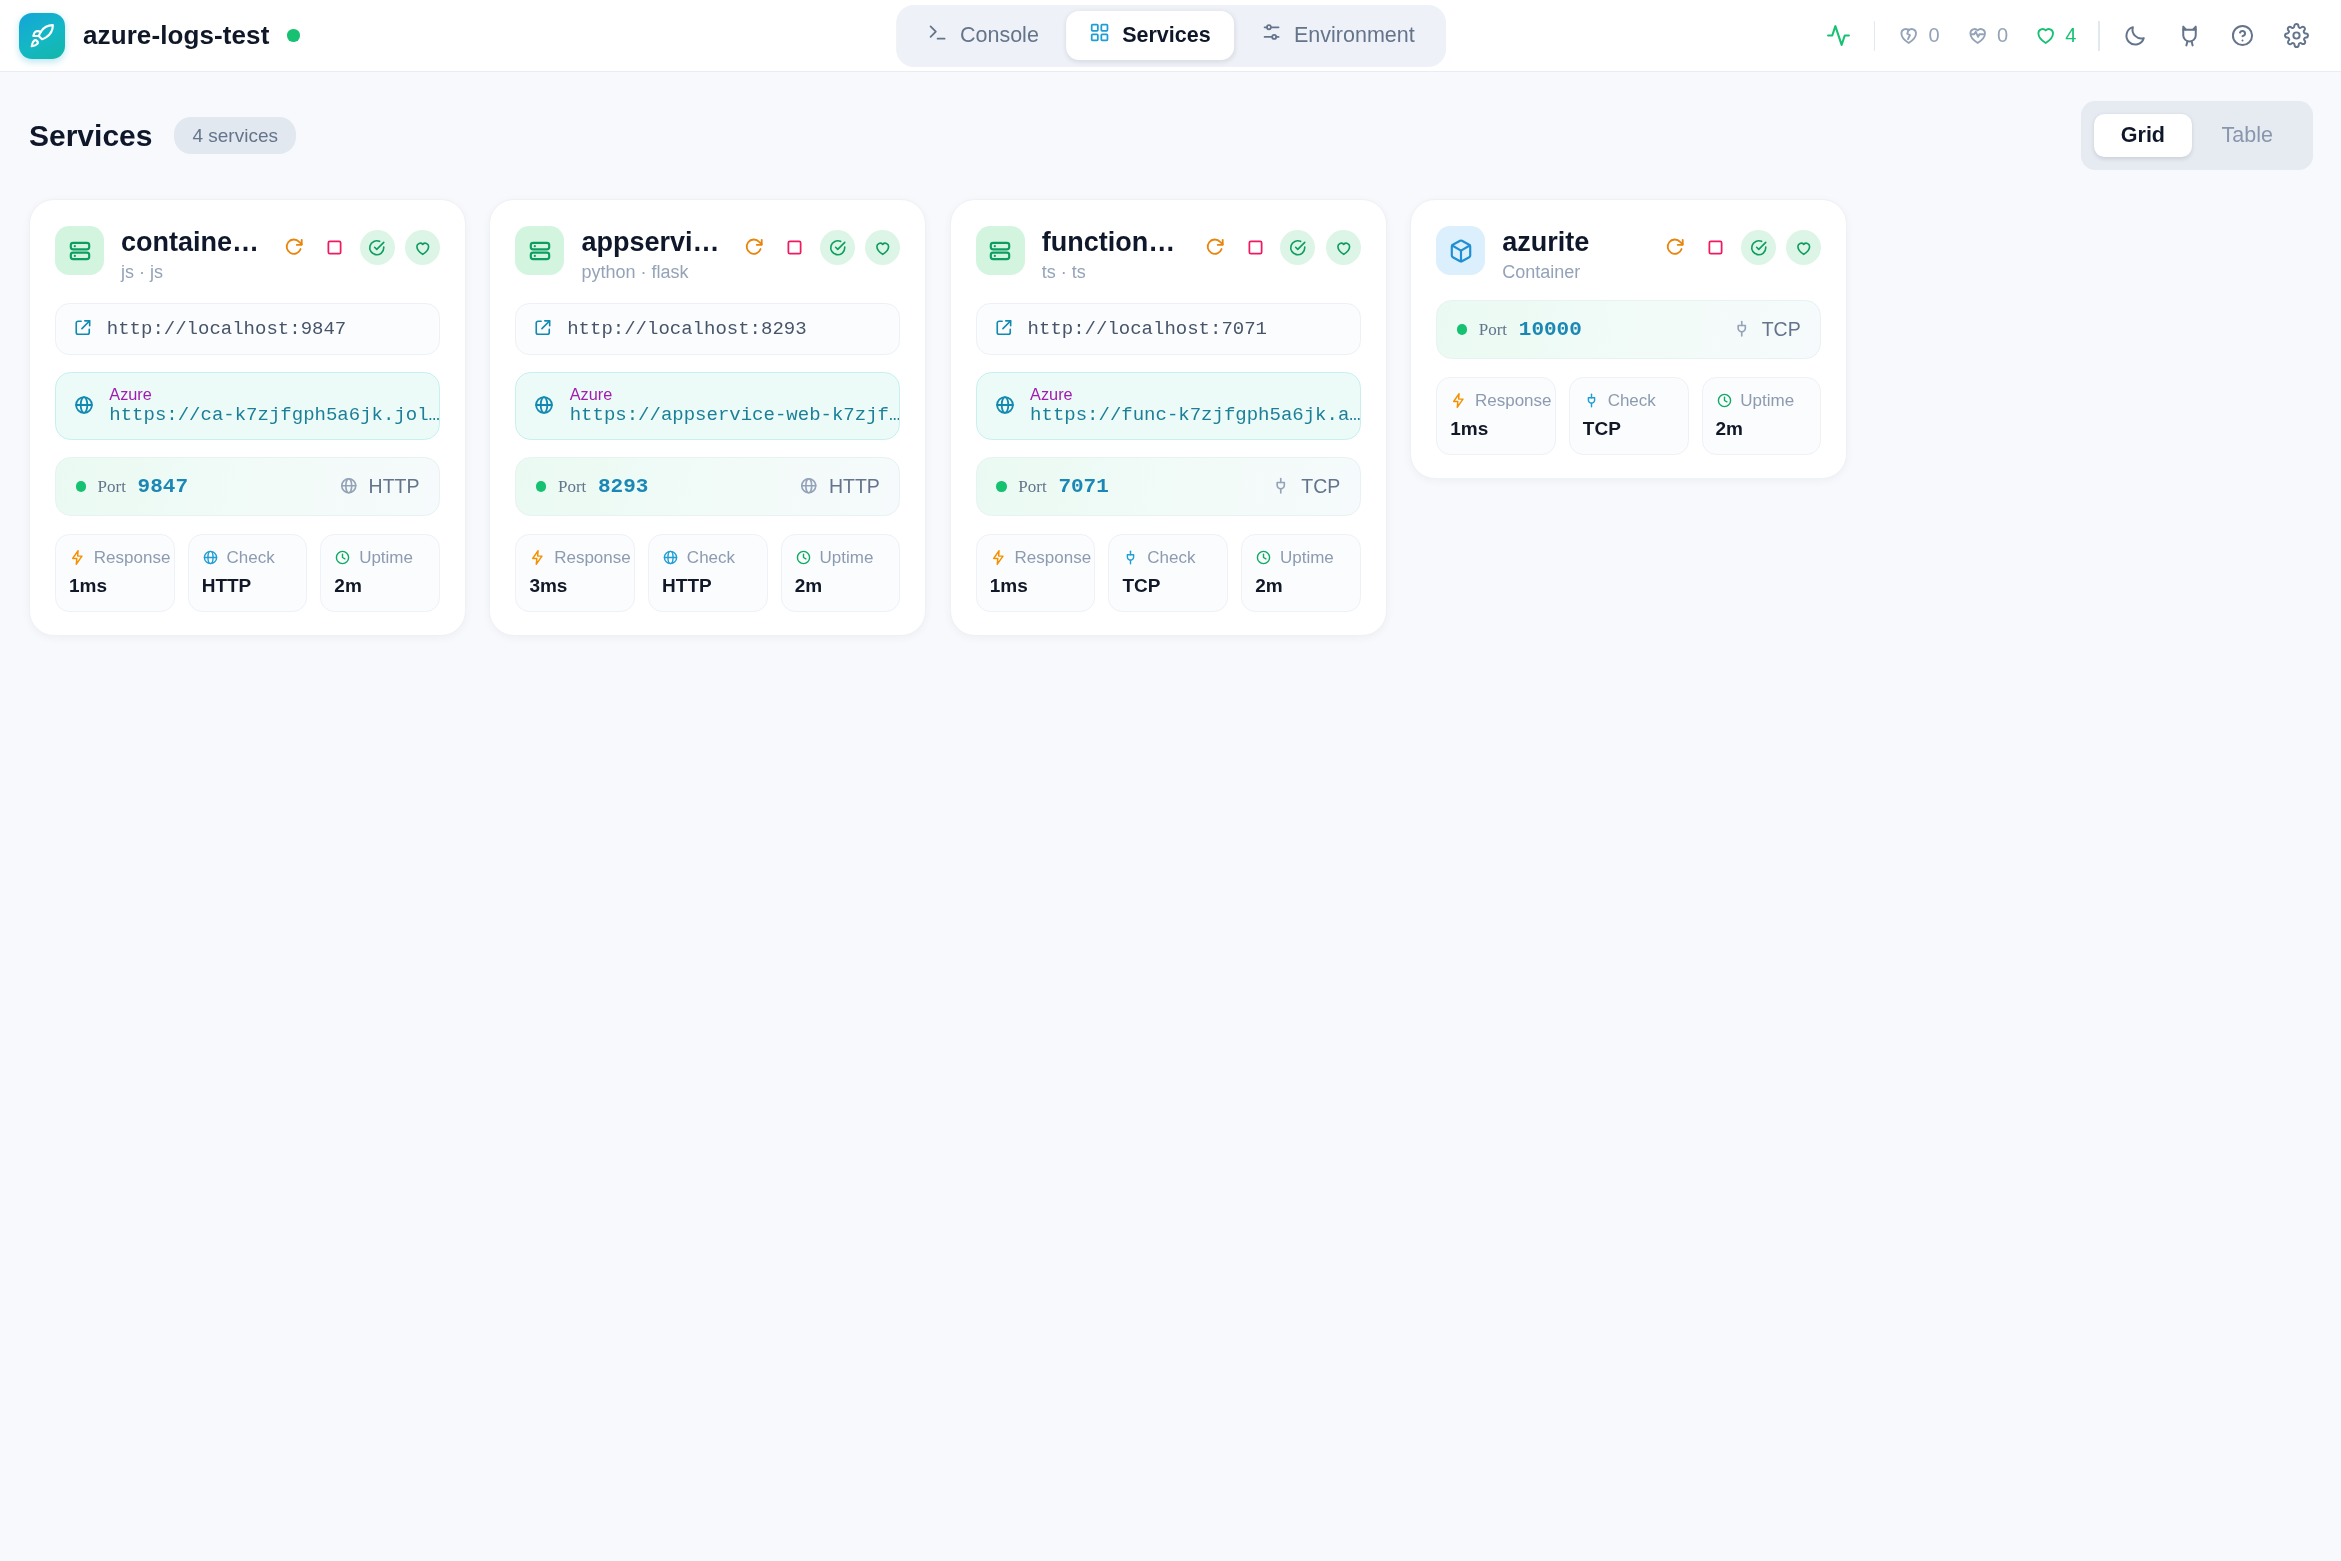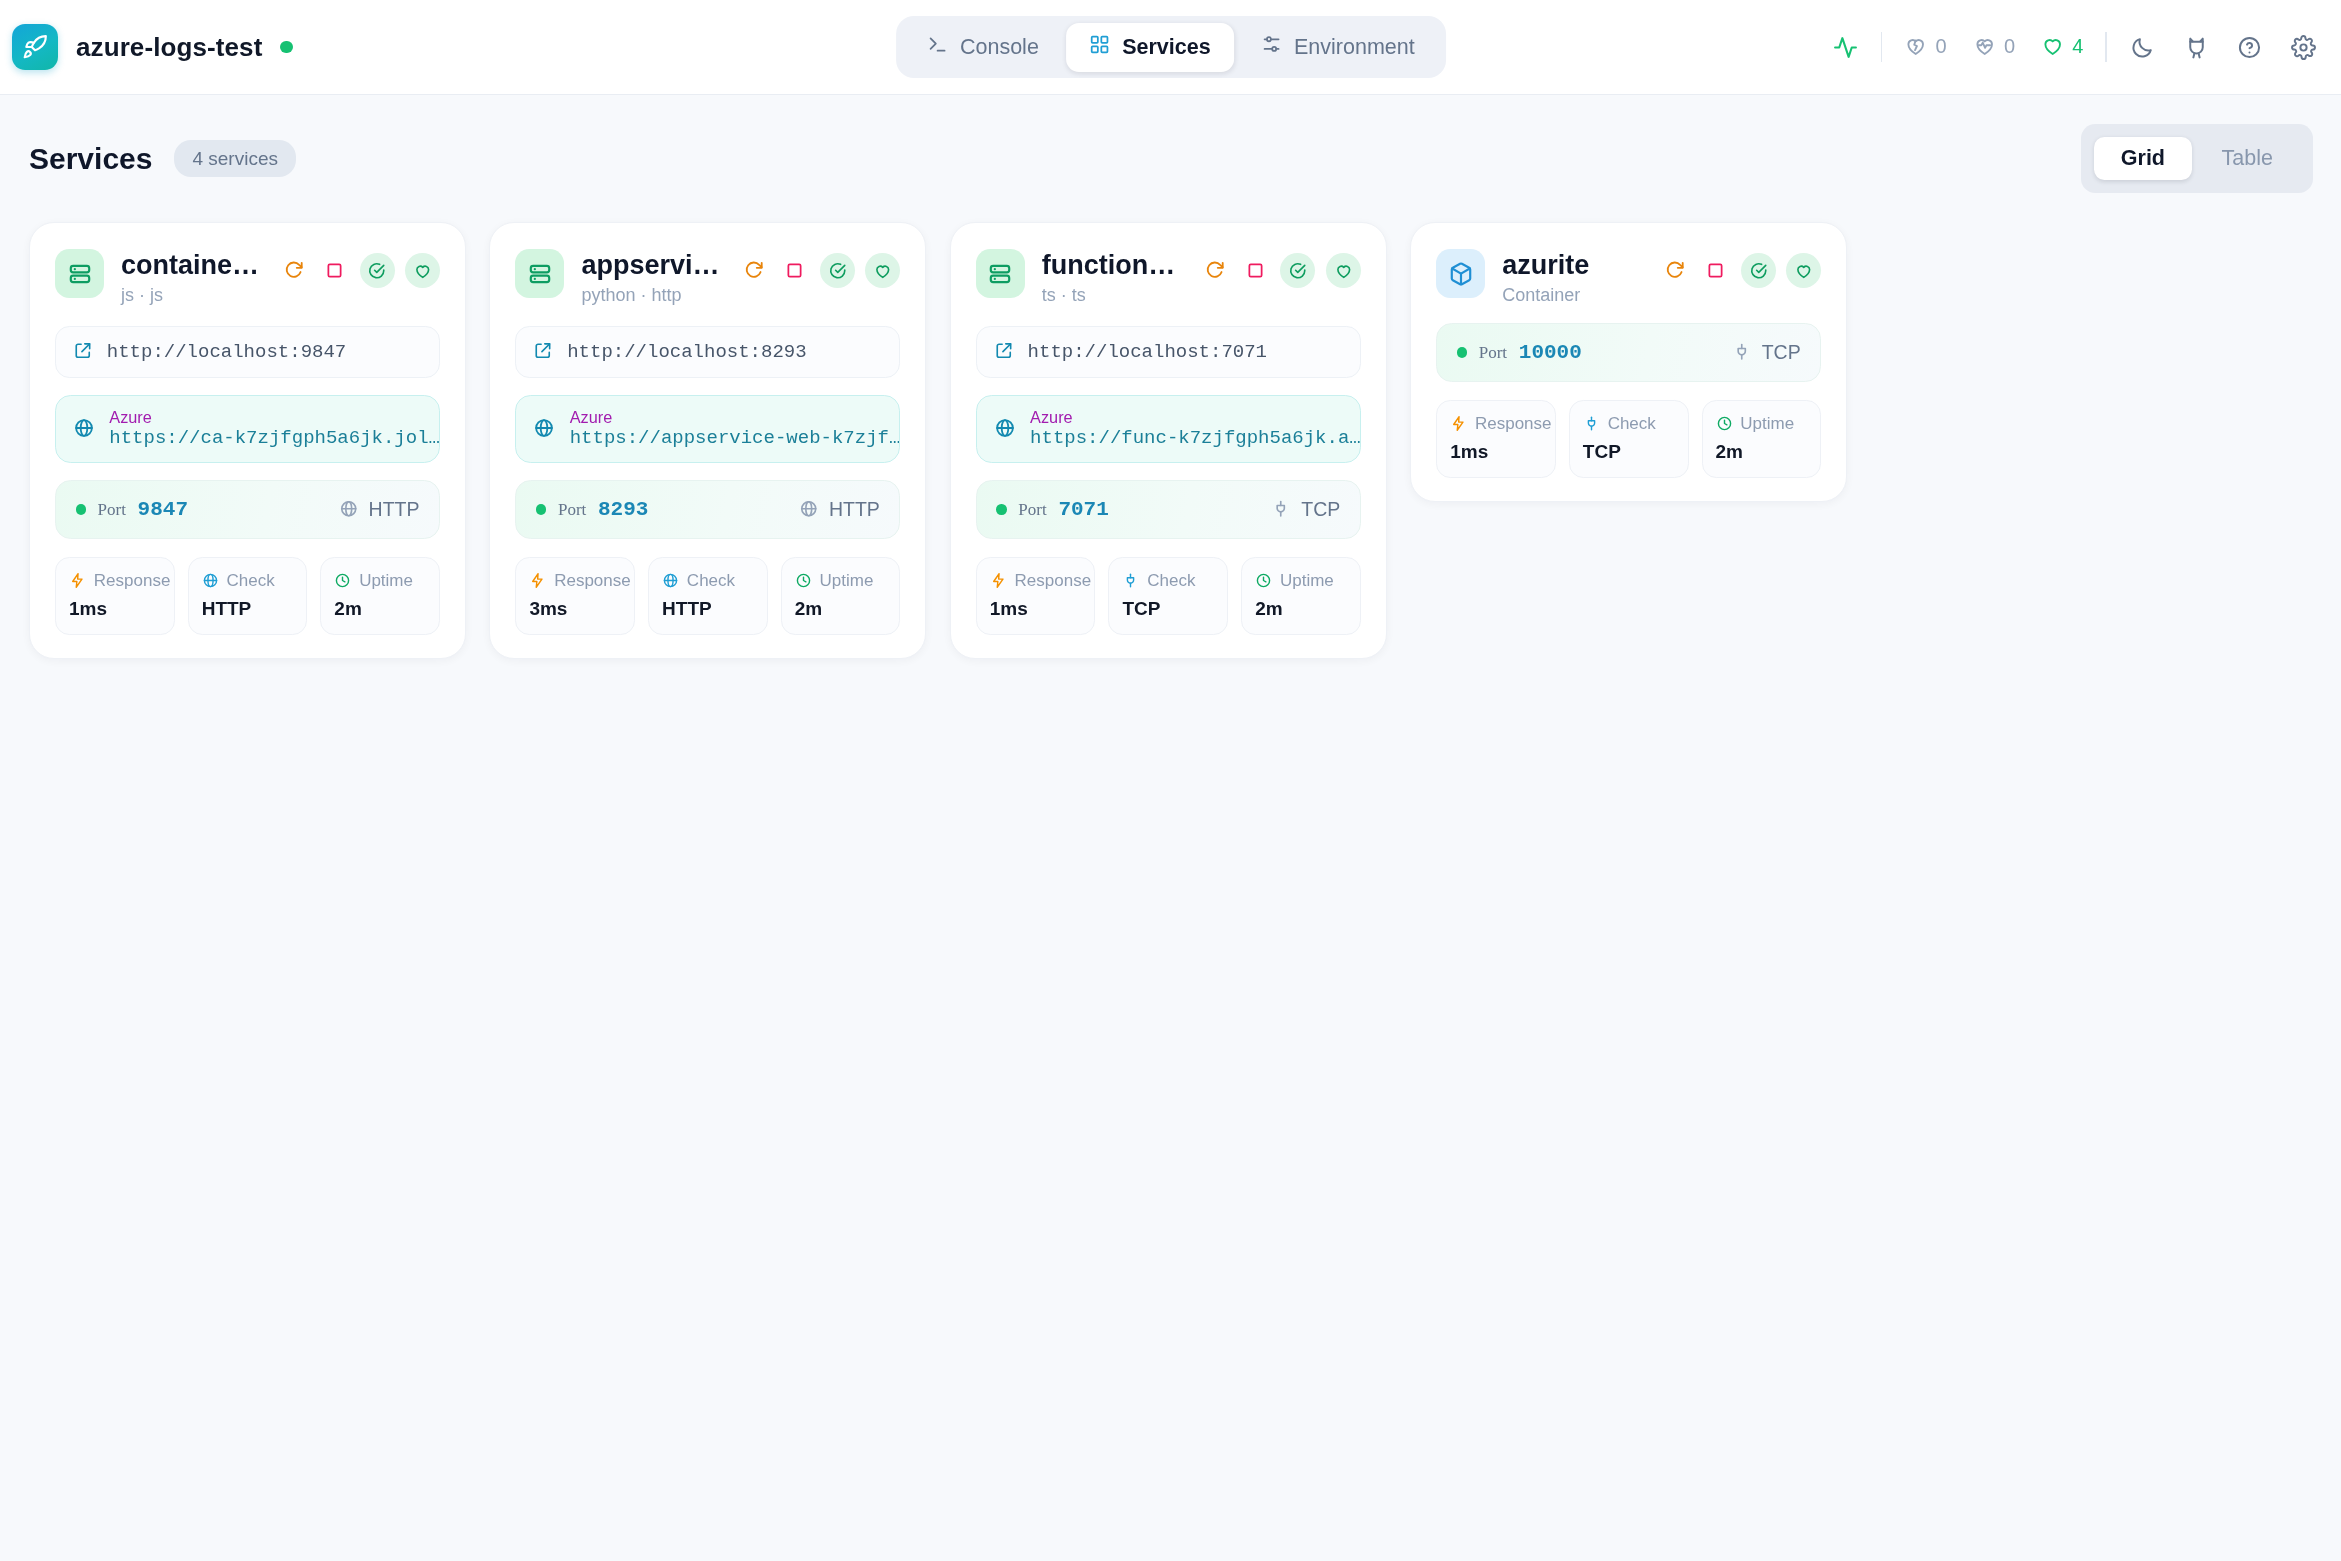--- a/index.html
+++ b/index.html
@@ -6,25 +6,25 @@
   html, body {
     width: 2342px; height: 1561px;
     background: #f7f9fc;
     font-family: "Liberation Sans", sans-serif;
     -webkit-font-smoothing: antialiased;
   }
   .mono { font-family: "Liberation Mono", monospace; }
 
   
   .topbar {
-    height: 95px;
+    height: 72px;
     background: #ffffff;
     border-bottom: 1.3px solid #e9edf3;
     display: flex; align-items: center;
-    padding: 0 12px;
+    padding: 0 19px;
     position: relative;
   }
   .brand { display: flex; align-items: center; gap: 18px; }
   .brand-logo {
     width: 46px; height: 46px; border-radius: 13px;
     background: linear-gradient(150deg, #13a5d8 0%, #14b8c4 55%, #11b6a8 100%);
     display: flex; align-items: center; justify-content: center;
     box-shadow: 0 2.6px 7.8px rgba(20,160,200,.28);
   }
   .brand-name {
@@ -408,21 +408,21 @@
             <rect x="3.5" y="4.5" width="17" height="6" rx="2.2"></rect>
             <rect x="3.5" y="13.5" width="17" height="6" rx="2.2"></rect>
             <line x1="7.2" y1="7.5" x2="7.25" y2="7.5"></line>
             <line x1="7.2" y1="16.5" x2="7.25" y2="16.5"></line>
           </svg>
         </div>
         <div class="head-text">
           <div class="svc-title-row">
             <div class="svc-title">appservice-...</div>
           </div>
-          <div class="svc-sub">python · http</div>
+          <div class="svc-sub">python · flask</div>
         </div>
         <div class="card-actions">
           <div class="act">
             <svg width="22" height="22" viewBox="0 0 24 24" fill="none" stroke="#e8850c" stroke-width="2" stroke-linecap="round" stroke-linejoin="round">
               <polyline points="20.4 4.2 20.4 9.6 15 9.6"></polyline>
               <path d="M19.2 14.2A7.8 7.8 0 1 1 17.6 6.4L20.4 9"></path>
             </svg>
           </div>
           <div class="act">
             <svg width="21" height="21" viewBox="0 0 24 24" fill="none" stroke="#ef1b5f" stroke-width="2" stroke-linecap="round" stroke-linejoin="round">

